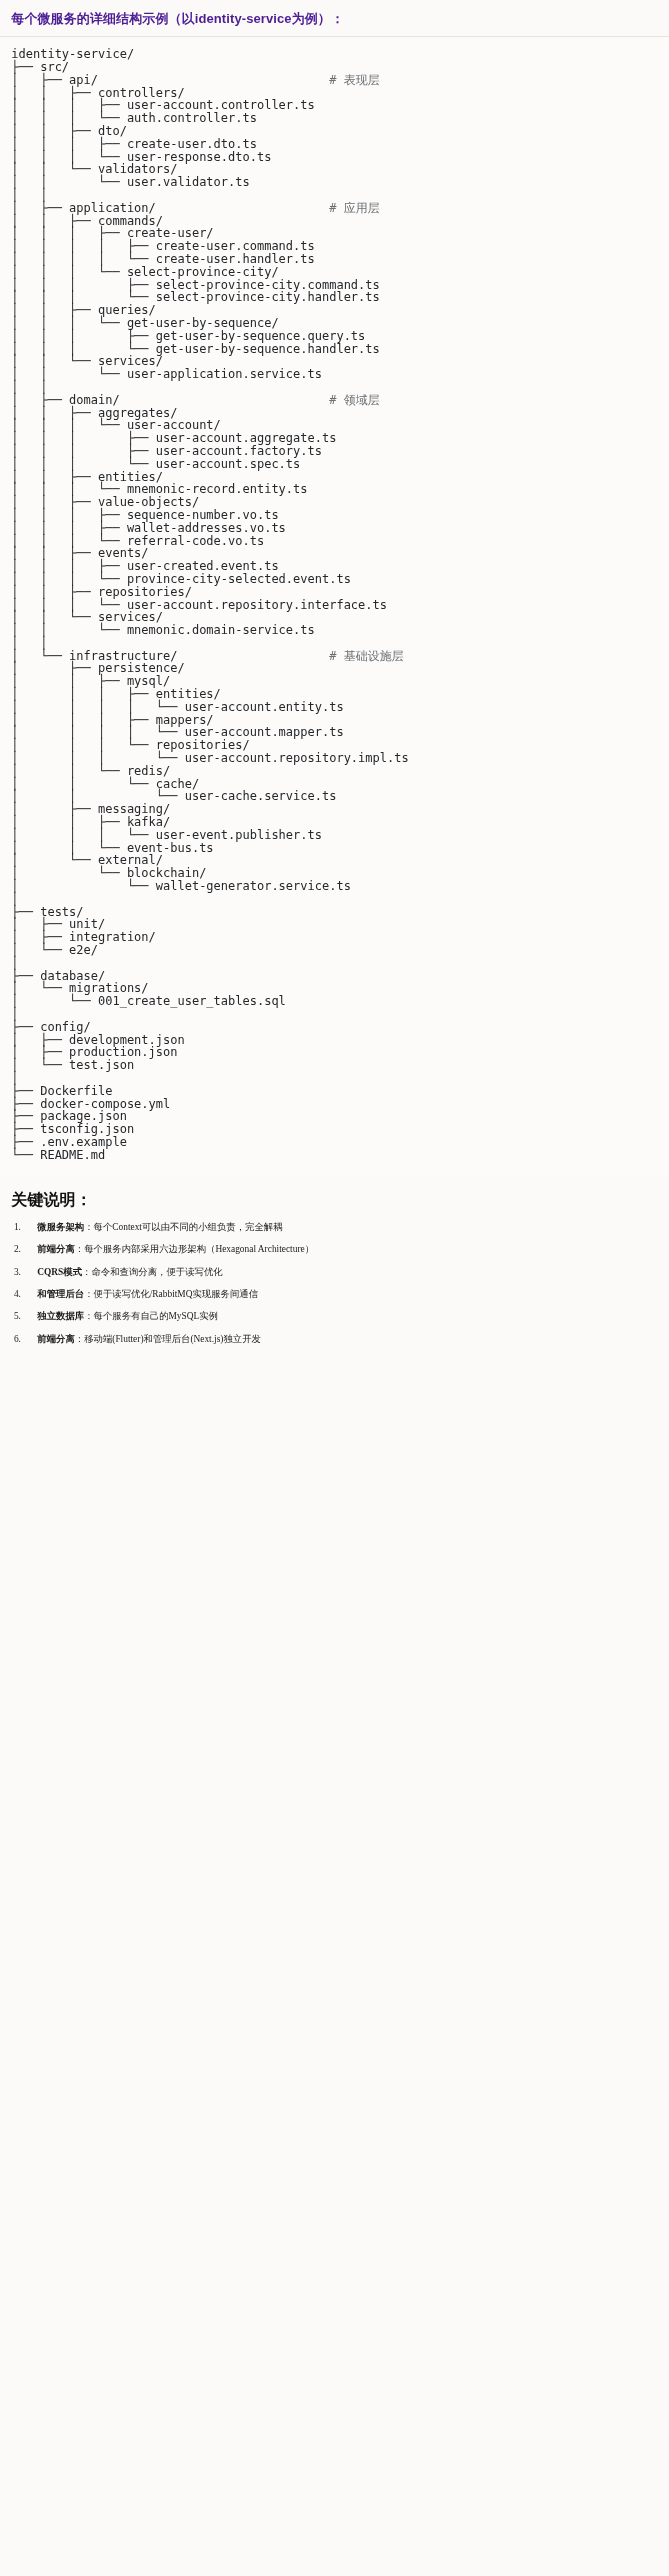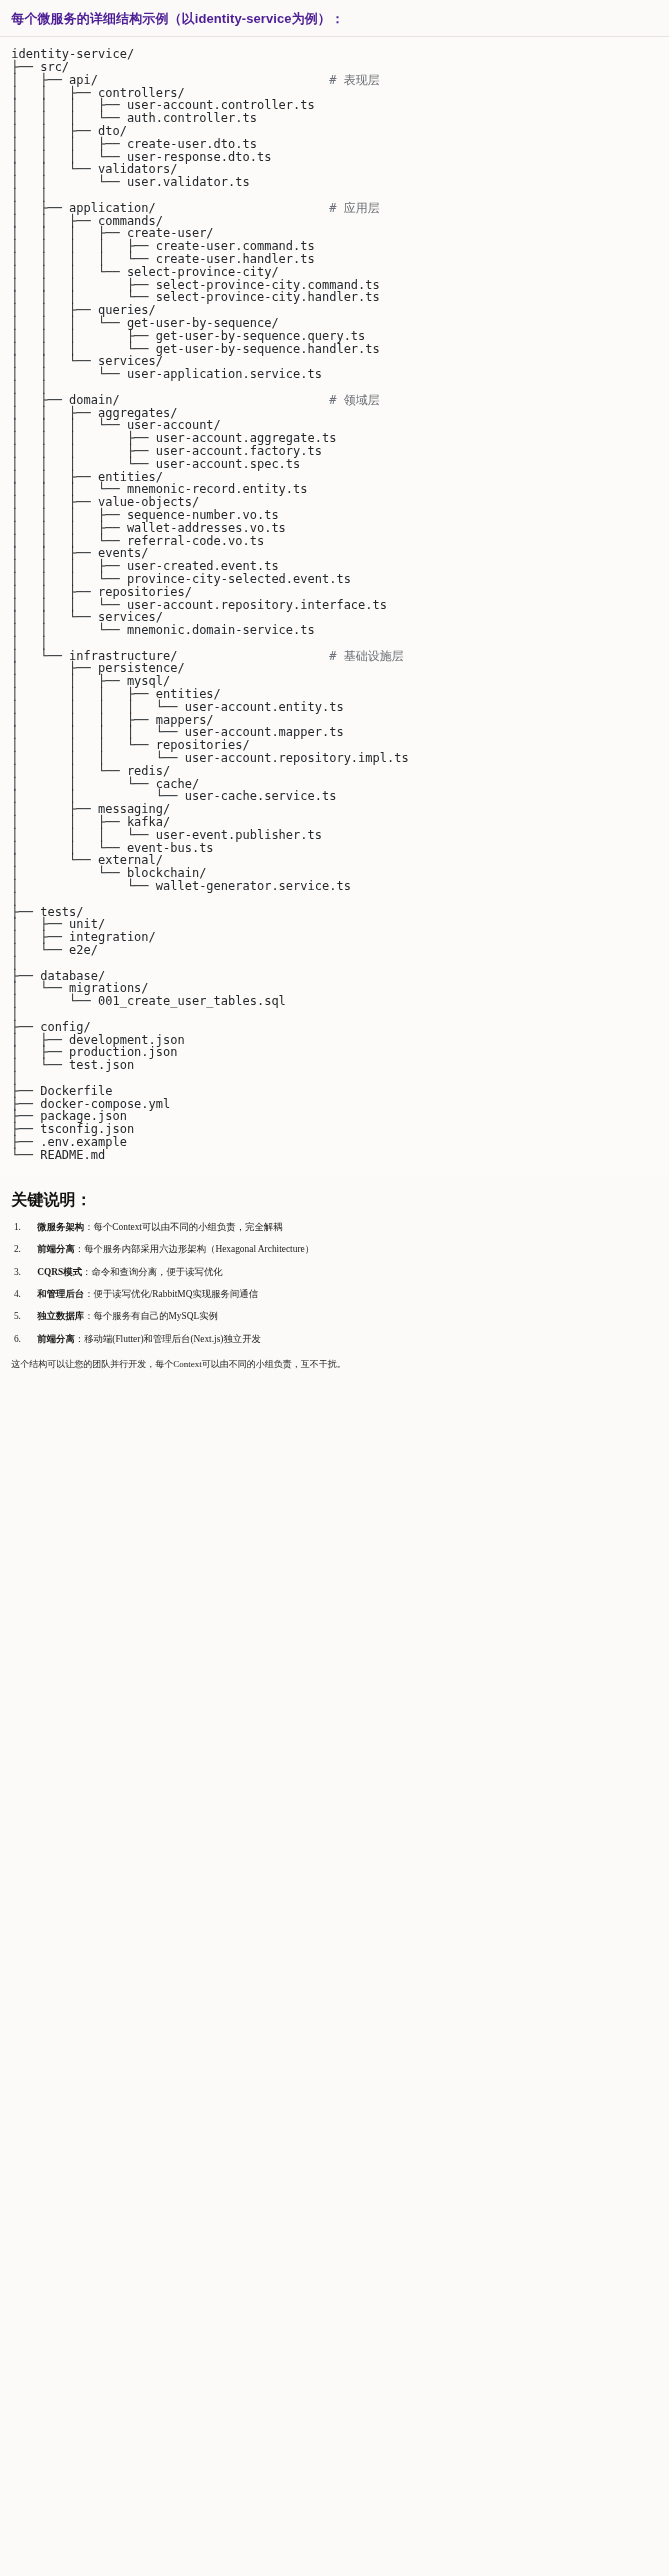--- a/index.html
+++ b/index.html
@@ -119,17 +119,16 @@
   <div class="notes">
     <h3 class="notes-title">关键说明：</h3>
     <ol class="notes-list" style="list-style: none; padding-left: 1.3px;">
         <li><span>1. </span><b>微服务架构</b><span>：</span><span>每个Context可以由不同的小组负责，完全解耦</span></li>
         <li><span>2. </span><b>前端分离</b><span>：</span><span>每个服务内部采用六边形架构（Hexagonal Architecture）</span></li>
         <li><span>3. </span><b>CQRS模式</b><span>：</span><span>命令和查询分离，便于读写优化</span></li>
         <li><span>4. </span><b>和管理后台</b><span>：</span><span>便于读写优化/RabbitMQ实现服务间通信</span></li>
         <li><span>5. </span><b>独立数据库</b><span>：</span><span>每个服务有自己的MySQL实例</span></li>
         <li><span>6. </span><b>前端分离</b><span>：</span><span>移动端(Flutter)和管理后台(Next.js)独立开发</span></li>
       </ol>
-    <p class="closing">这个结构可以让您的团队并行开发，每个Context可以由不同的小组负责，互不干扰。</p>
   </div>
 
 </div>
 
 
 </body></html>

